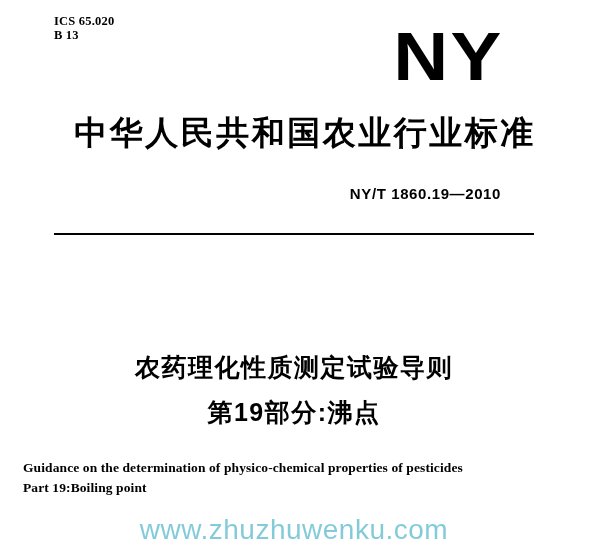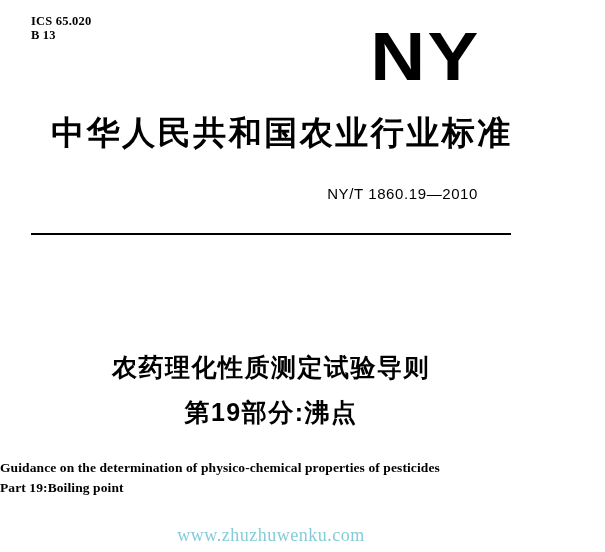--- a/index.html
+++ b/index.html
@@ -13,20 +13,21 @@
     overflow: hidden;
     font-family: "Liberation Serif", serif;
     color: #000000;
     position: relative;
   }
   .page {
     position: relative;
     width: 542px;
     height: 552px;
     box-sizing: border-box;
+    margin-left: 23px;
   }
 
   
   .ics-block {
     position: absolute;
     left: 31px;
     top: 14px;
     font-family: "Liberation Serif", serif;
     font-weight: bold;
     font-size: 12.5px;
@@ -70,20 +71,21 @@
 
   
   .std-number {
     position: absolute;
     right: 64px;
     top: 185px;
     font-family: "Liberation Sans", sans-serif;
     font-size: 15px;
     letter-spacing: 0.6px;
     white-space: nowrap;
+    font-weight: bold;
   }
 
   
   .rule {
     position: absolute;
     left: 31px;
     right: 31px;
     top: 233px;
     height: 2px;
     background: #000000;
@@ -132,22 +134,22 @@
     display: block;
   }
 
   
   .watermark {
     position: absolute;
     left: 0;
     right: 0;
     bottom: 6px;
     text-align: center;
-    font-family: Liberation Serif, serif;
-    font-size: 18px;
+    font-family: Liberation Sans, sans-serif;
+    font-size: 28px;
     letter-spacing: 0.5px;
     color: #7ec9d8;
     opacity: 0.95;
     user-select: none;
   }
 </style>
 </head>
 <body>
 
 <div class="page">

